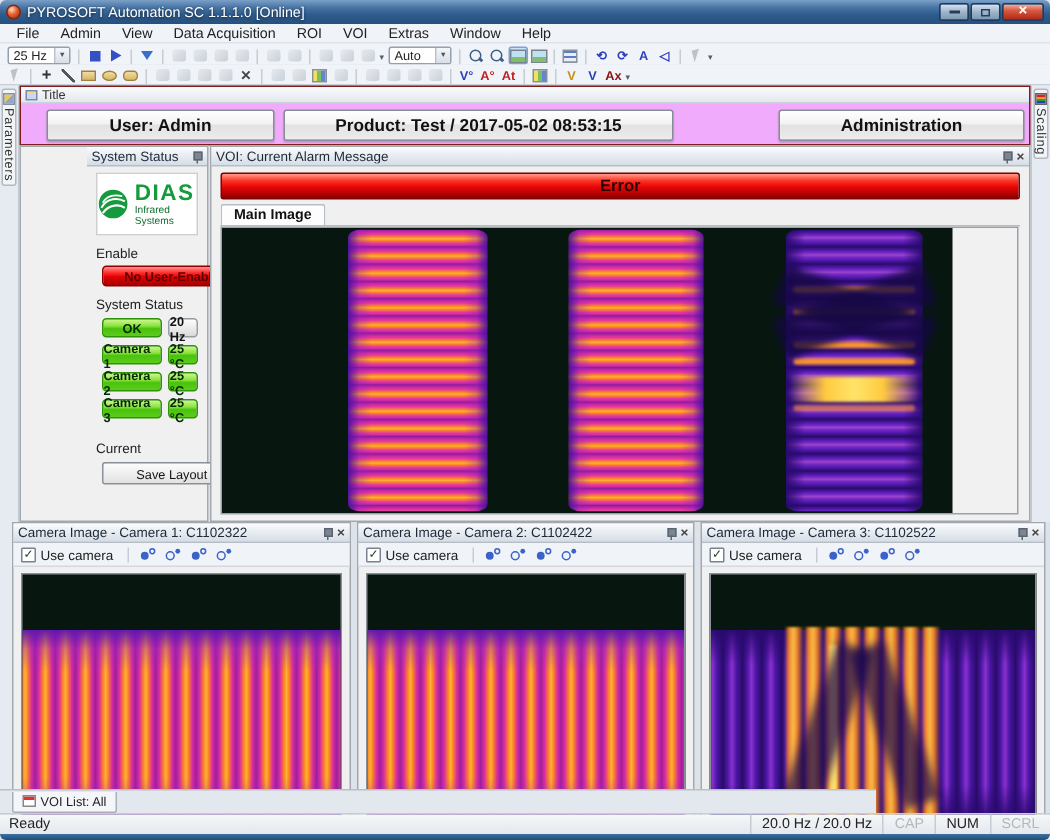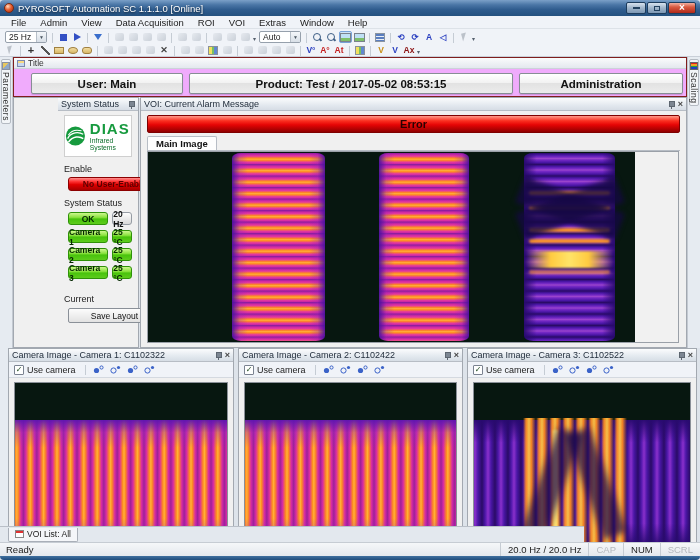--- a/index.html
+++ b/index.html
@@ -74,21 +74,21 @@
     border:1px solid #7f1d1d; background:#f0abfc; }
   .tp-head { height:11px; background:linear-gradient(180deg,#fafbfc,#e3e8ee); border-bottom:1px solid #ccd2d9;
     display:flex; align-items:center; padding-left:3px; }
   .tp-ico { width:8px; height:7px; border:1px solid #7a88b0; background:linear-gradient(180deg,#f8d880 0 40%,#c8d8f0 40% 100%); margin-right:3px; }
   .tp-head span { font-size:8.5px; color:#333; }
   .bigbtn { position:absolute; top:15px; height:21px; border:1px solid #878d95; border-radius:2px;
     background:linear-gradient(180deg,#ffffff 0%,#f2f2f2 45%,#e2e2e2 50%,#ececec 100%);
     box-shadow:0 1px 1px rgba(0,0,0,.15); font-size:11.5px; font-weight:bold; color:#111;
     display:flex; align-items:center; justify-content:center; }
   .btn-user { left:17px; width:152px; }
-  .btn-product { left:175px; width:324px;text-align:right; }
+  .btn-product { left:175px; width:260px;text-align:right; }
   .btn-admin { left:505px; width:164px; }
 
   
   .vstrip { position:absolute; background:#e6ebf1; }
   .vstrip.left { left:0; top:57px; width:13px; height:469px; border-right:1px solid #c3c9d1; }
   .vstrip.right { left:687px; top:57px; width:13px; height:291px; border-left:1px solid #c3c9d1; }
   .vtab { margin:2px 1px; border:1px solid #b4bac2; border-radius:2px; background:#f2f5f8;
     display:flex; flex-direction:column; align-items:center; padding:2px 0; }
   .vtab .vt-ico { width:8px; height:8px; margin-bottom:2px; }
   .vt-ico.params { background:linear-gradient(135deg,#e8c860 0 50%,#90a8c8 50% 100%); border:1px solid #8a90a0; }
@@ -425,21 +425,21 @@
       <span class="vt-ico scaling"></span>
       <span class="vt-label">Scaling</span>
     </div>
   </div>
 
   <div class="titlepanel">
     <div class="tp-head">
       <span class="tp-ico"></span>
       <span>Title</span>
     </div>
-    <div class="bigbtn btn-user">User: Main</div>
+    <div class="bigbtn btn-user">User: Admin</div>
     <div class="bigbtn btn-product">Product: Test / 2017-05-02 08:53:15</div>
     <div class="bigbtn btn-admin">Administration</div>
   </div>
 
   <div class="dock sys-panel">
     <div class="dock-head">
       <span class="dh-title">System Status</span>
       <span class="dh-tools">
           <span class="pin"></span>
         </span>

